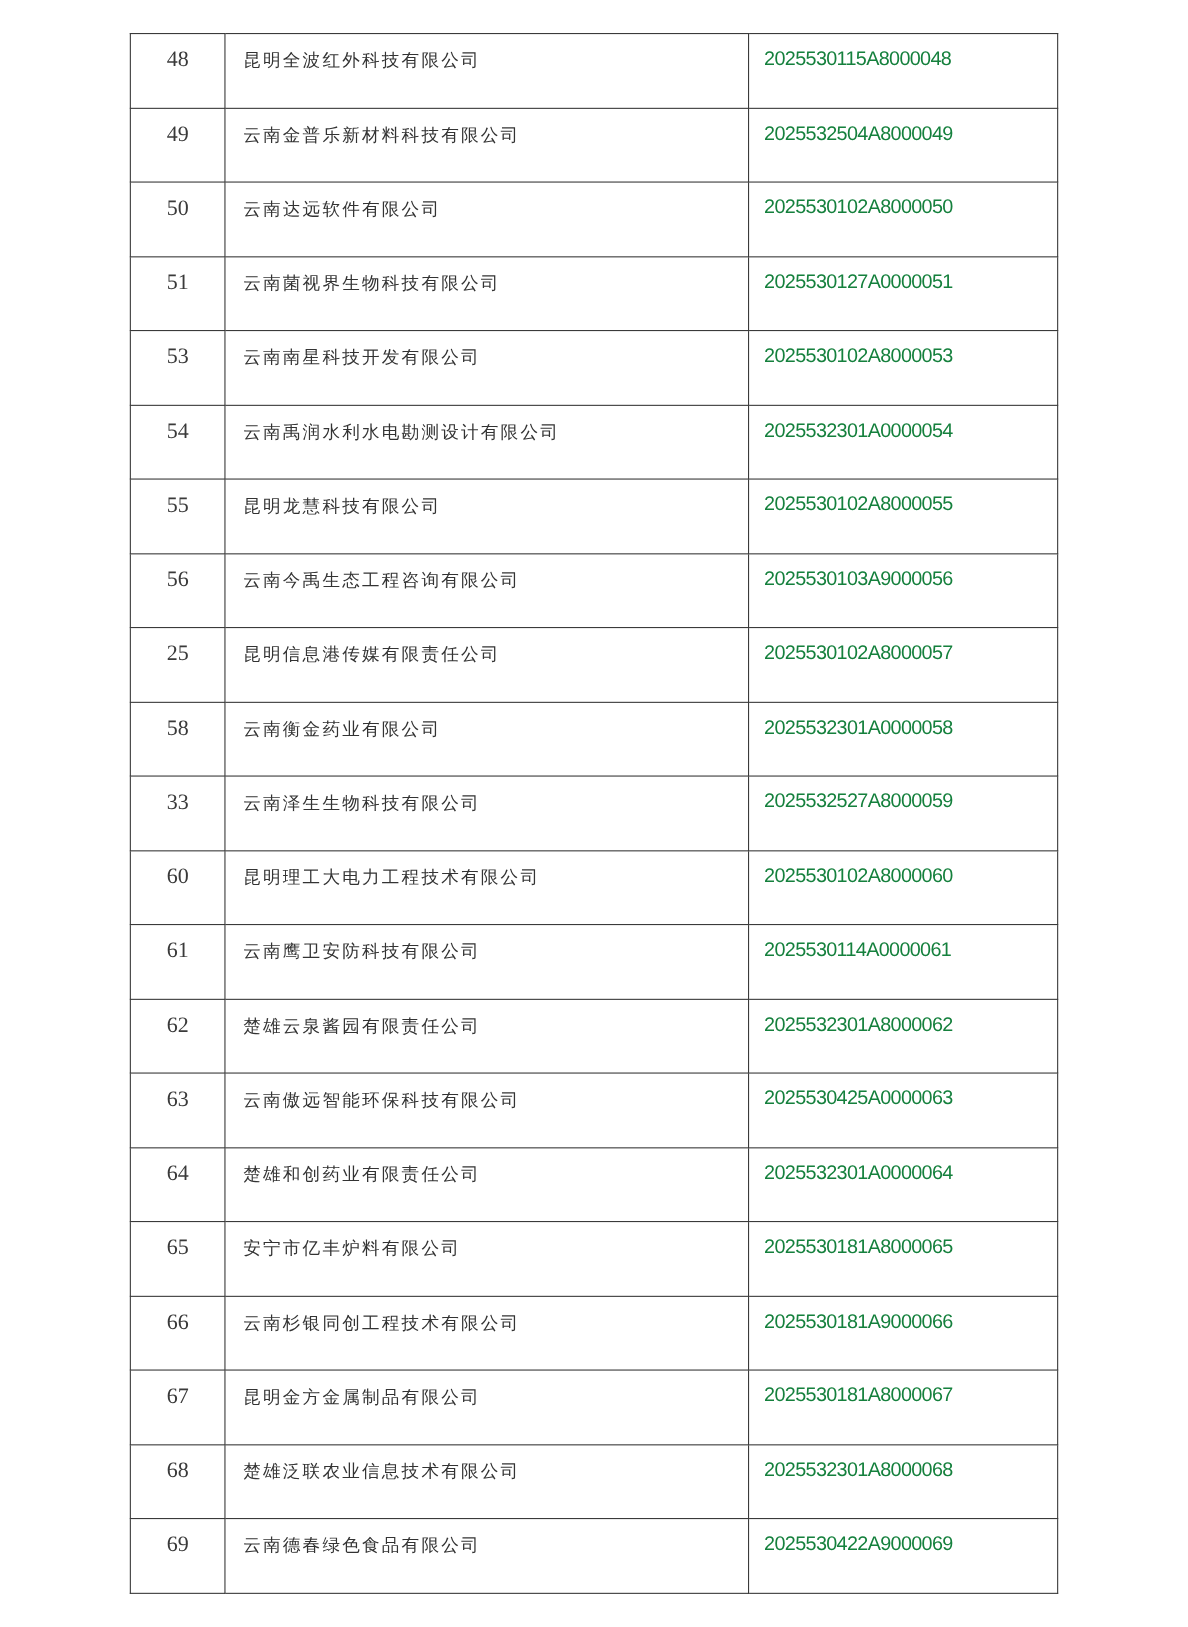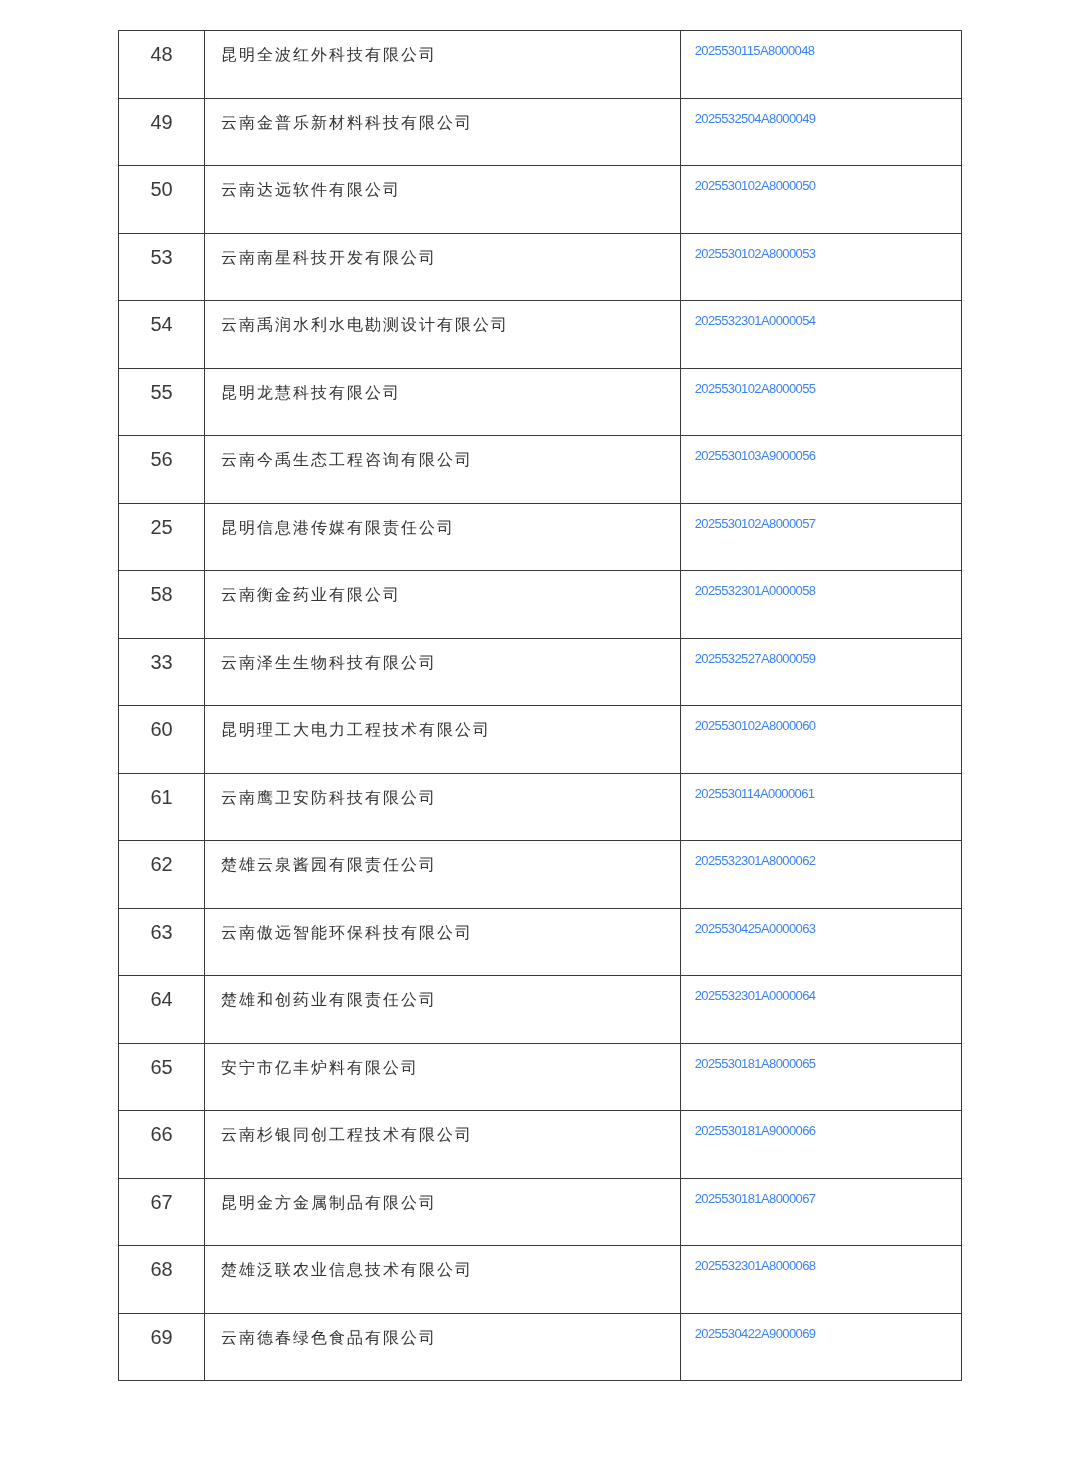--- a/index.html
+++ b/index.html
@@ -27,40 +27,40 @@
       border: 1.5px solid #3a3a3a;
       height: 52.5px;
       padding: 0;
       vertical-align: top;
     }
     .col-no { width: 86px; }
     .col-name { width: 475px; }
     .col-code { width: 281px; }
     .cell-no {
       text-align: center;
-      font-family: Liberation Sans, sans-serif;
+      font-family: Liberation Serif, serif;
       font-size: 20px;
       padding-top: 12px !important;
       color: #3a3a3a;
     }
     .cell-name {
       font-size: 16px;
       letter-spacing: 2px;
       padding-left: 16px !important;
       padding-top: 14px !important;
       color: #333333;
       white-space: nowrap;
     }
     .cell-code {
       font-family: "Liberation Sans", sans-serif;
-      font-size: 13px;
+      font-size: 18px;
       letter-spacing: -0.6px;
       padding-left: 14px !important;
       padding-top: 12px !important;
-      color: #3b82f6;
+      color: #15803d;
       white-space: nowrap;
     }
   </style>
 </head>
 <body>
 
 <table class="doc-table">
   <colgroup>
     <col class="col-no">
     <col class="col-name">
@@ -74,20 +74,25 @@
       </tr>
     <tr>
         <td class="cell-no">49</td>
         <td class="cell-name">云南金普乐新材料科技有限公司</td>
         <td class="cell-code">2025532504A8000049</td>
       </tr>
     <tr>
         <td class="cell-no">50</td>
         <td class="cell-name">云南达远软件有限公司</td>
         <td class="cell-code">2025530102A8000050</td>
+      </tr>
+    <tr>
+        <td class="cell-no">51</td>
+        <td class="cell-name">云南菌视界生物科技有限公司</td>
+        <td class="cell-code">2025530127A0000051</td>
       </tr>
     <tr>
         <td class="cell-no">53</td>
         <td class="cell-name">云南南星科技开发有限公司</td>
         <td class="cell-code">2025530102A8000053</td>
       </tr>
     <tr>
         <td class="cell-no">54</td>
         <td class="cell-name">云南禹润水利水电勘测设计有限公司</td>
         <td class="cell-code">2025532301A0000054</td>

